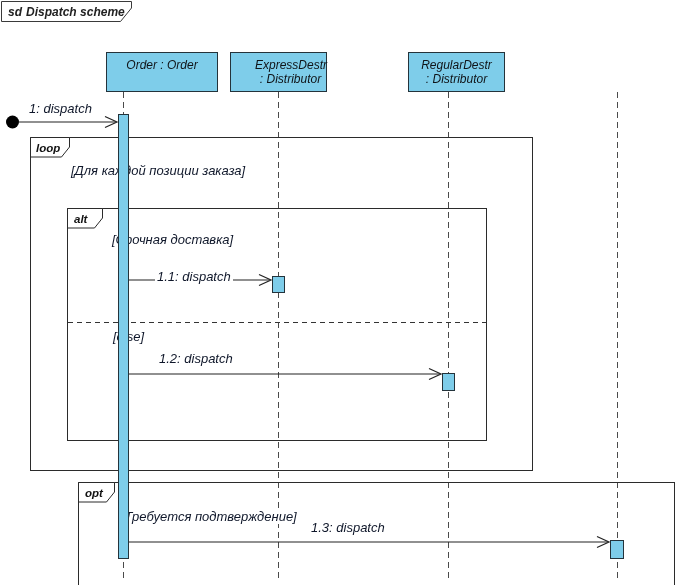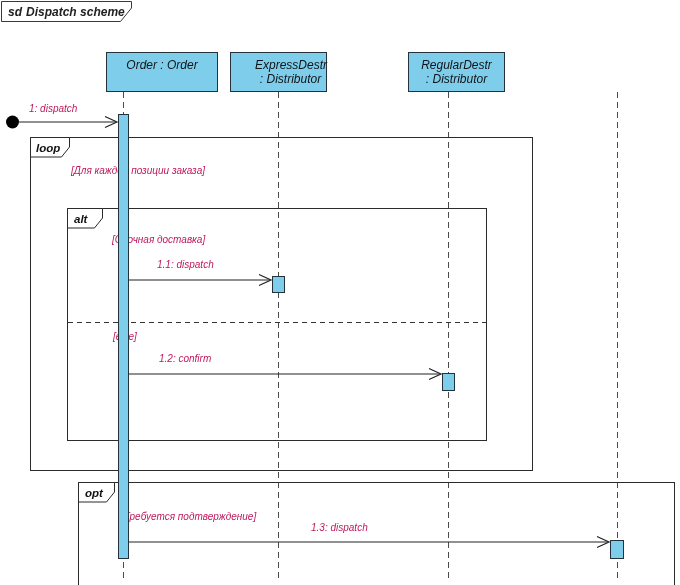--- a/index.html
+++ b/index.html
@@ -12,22 +12,22 @@
     position:absolute; box-sizing:border-box;
     background:#7ECDEA; border:1px solid #24333b;
     font-size:12px; line-height:14px; text-align:center;
     white-space:pre-line; padding-top:5px; color:#101418;
   }
   .frame { position:absolute; box-sizing:border-box; border:1px solid #2b2b2b; background:transparent; }
   .activation { position:absolute; box-sizing:border-box; background:#7ECDEA; border:1px solid #24333b; }
   .pent { position:absolute; }
   .pent text { font-family:"Liberation Sans", sans-serif; font-weight:bold; font-size:11.5px; fill:#111; }
   .msg-label, .guard {
-    position:absolute; font-size:10px; line-height:14px; white-space:nowrap;
-    background:#ffffff; padding:0 2px; color:#be185d;
+    position:absolute; font-size:13px; line-height:14px; white-space:nowrap;
+    background:#ffffff; padding:0 2px; color:#0f172a;
   }
   .title-tab text { font-family:"Liberation Sans", sans-serif; font-size:12px; fill:#222; }
 </style>
 </head>
 <body>
 
 <div class="canvas">
 
   <svg class="layer">
     <line x1="123.5" y1="92" x2="123.5" y2="581" stroke="#4a4a4a" stroke-width="1" stroke-dasharray="6,4"></line>
@@ -90,17 +90,17 @@
     <polyline points="259,274.5 271,280 259,285.5" fill="none" stroke="#222" stroke-width="1.2"></polyline>
 
     <line x1="129" y1="374" x2="440" y2="374" stroke="#222" stroke-width="1.2"></line>
     <polyline points="429,368.5 441,374 429,379.5" fill="none" stroke="#222" stroke-width="1.2"></polyline>
 
     <line x1="129" y1="542" x2="608" y2="542" stroke="#222" stroke-width="1.2"></line>
     <polyline points="597,536.5 609,542 597,547.5" fill="none" stroke="#222" stroke-width="1.2"></polyline>
   </svg>
 
   <div class="msg-label" style="left:27px;top:102px;">1: dispatch</div>
-  <div class="msg-label" style="left:155px;top:258px;">1.1: dispatch</div>
-  <div class="msg-label" style="left:157px;top:352px;">1.2: confirm</div>
+  <div class="msg-label" style="left:155px;top:270px;">1.1: dispatch</div>
+  <div class="msg-label" style="left:157px;top:352px;">1.2: dispatch</div>
   <div class="msg-label" style="left:309px;top:521px;">1.3: dispatch</div>
 
 </div>
 
 </body></html>

